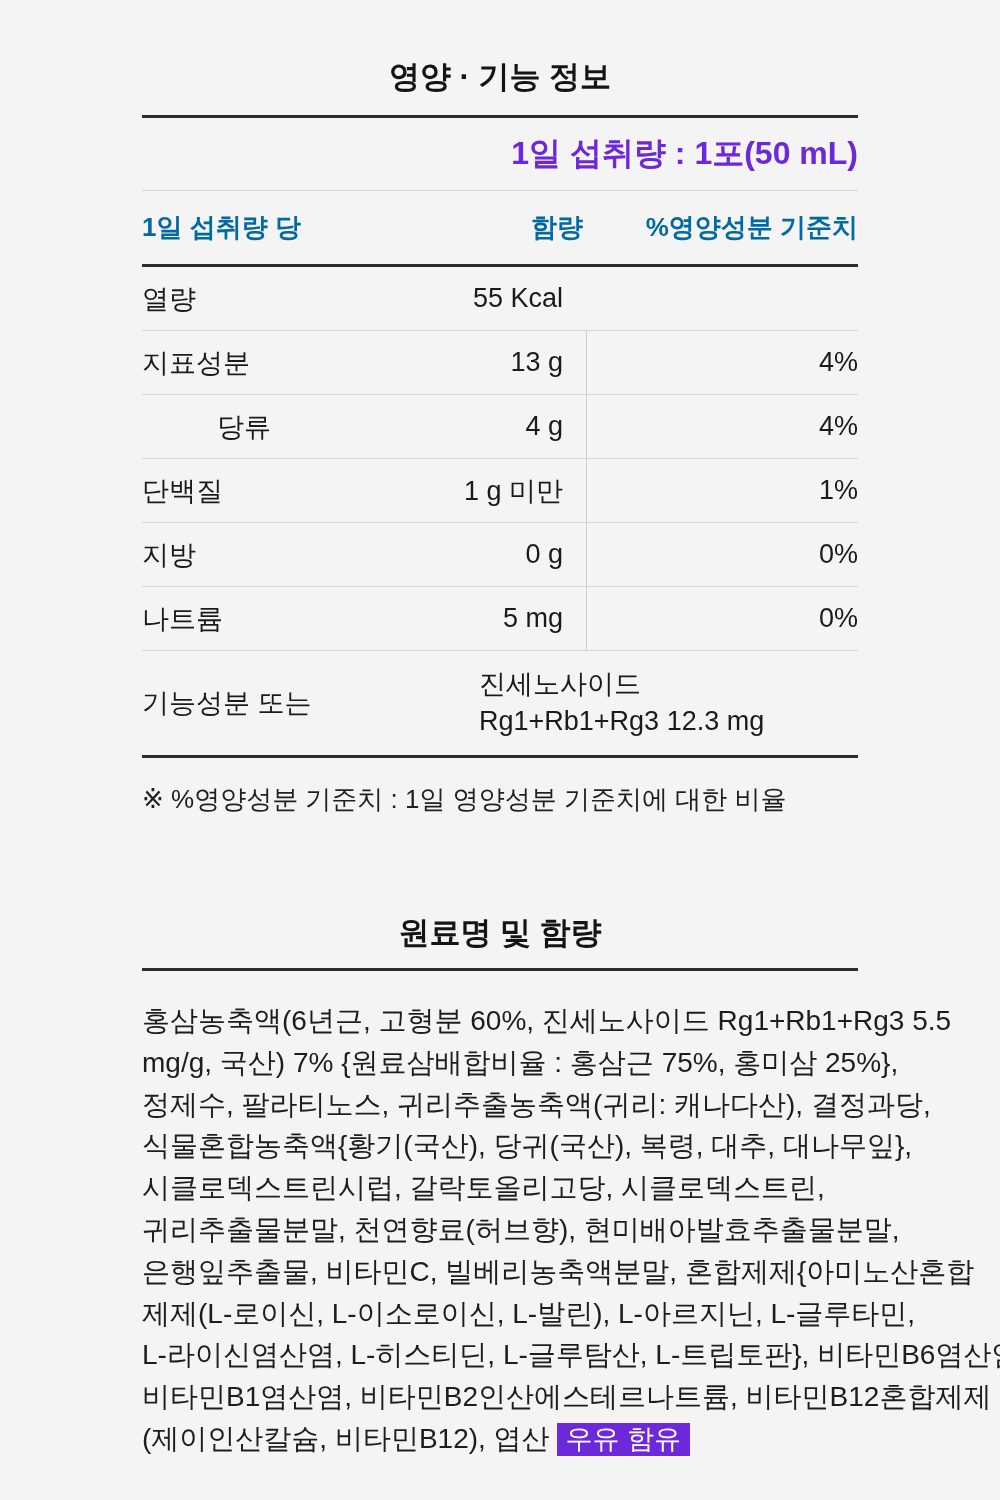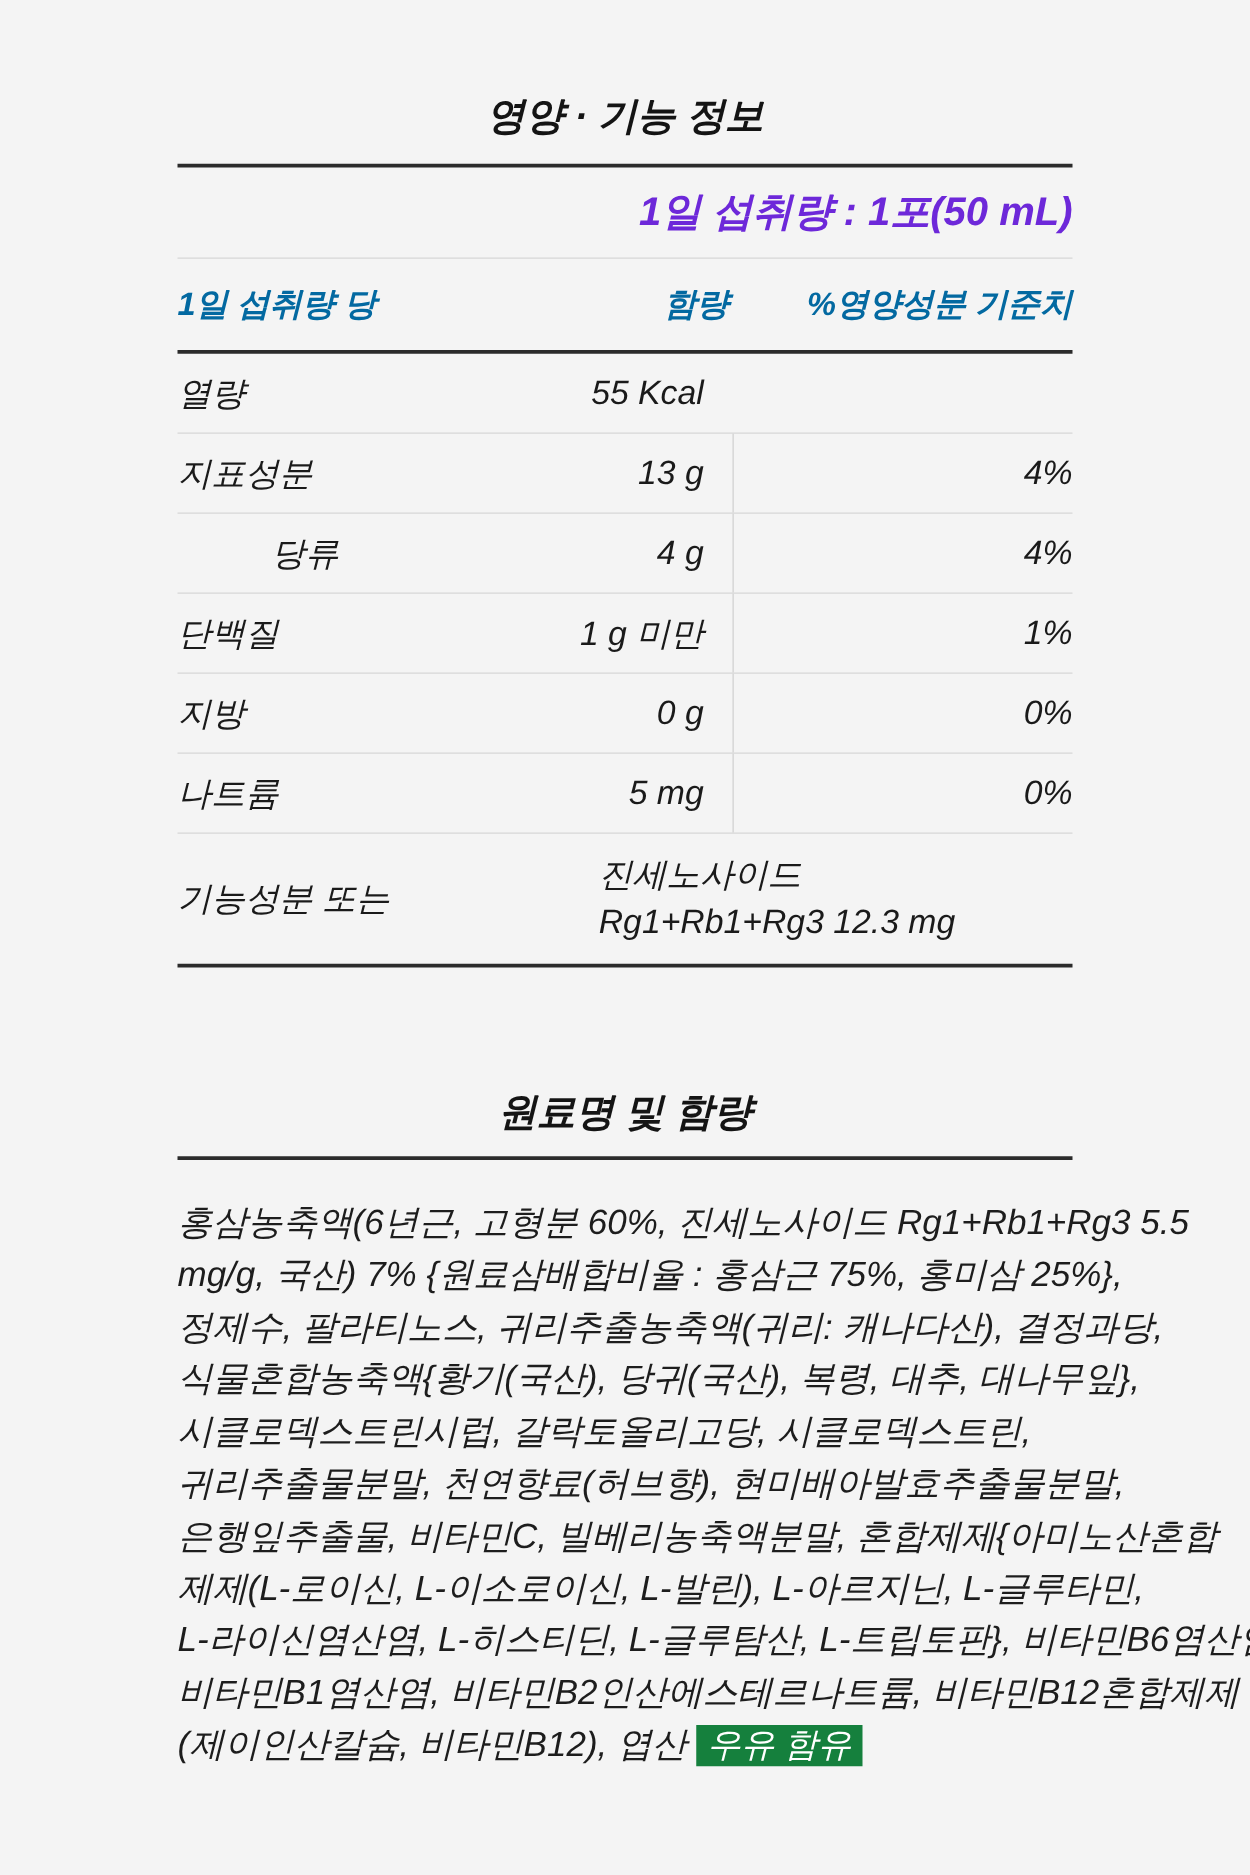--- a/index.html
+++ b/index.html
@@ -3,21 +3,21 @@
 <meta charset="utf-8">
 <style>
   * { margin: 0; padding: 0; box-sizing: border-box; }
   html, body {
     width: 1000px; height: 1500px;
     background: #f4f4f4;
     font-family: "Liberation Sans", "DejaVu Sans", sans-serif;
     color: #1a1a1a;
     overflow: hidden;
   }
-  .content { width: 716px; margin: 16px auto; font-style: italic; }
+  .content { width: 716px; margin: 0 auto; }
 
   
   .section-title {
     text-align: center;
     font-size: 31px;
     font-weight: 700;
     line-height: 38px;
     color: #141414;
   }
   .title-1 { padding-top: 58px; }
@@ -74,21 +74,21 @@
   .ingredients {
     margin-top: 29px;
     font-size: 28px;
     font-weight: 400;
     color: #1d1d1d;
     line-height: 41.8px;
   }
   .ing-line { white-space: nowrap; }
   .allergen-badge {
     display: inline-block;
-    background: #15803d;
+    background: #6d28d9;
     color: #ffffff;
     font-size: 27px;
     line-height: 33px;
     padding: 0 9px;
     margin-left: 7px;
     vertical-align: baseline;
   }
 </style>
 </head>
 <body>
@@ -153,20 +153,21 @@
         <div>기능성분 또는</div>
       </div>
       <div class="lines func-value">
         <div>진세노사이드</div>
         <div>Rg1+Rb1+Rg3 12.3 mg</div>
       </div>
     </div>
 
     <div class="rule-dark"></div>
 
+    <div class="footnote">※ %영양성분 기준치 : 1일 영양성분 기준치에 대한 비율</div>
   </section>
 
   <section>
     <h2 class="section-title title-2">원료명 및 함량</h2>
 
     <div class="rule-dark rule-2"></div>
 
     <div class="ingredients">
       <div class="ing-line">홍삼농축액(6년근, 고형분 60%, 진세노사이드 Rg1+Rb1+Rg3 5.5</div>
       <div class="ing-line">mg/g, 국산) 7% {원료삼배합비율 : 홍삼근 75%, 홍미삼 25%},</div>

